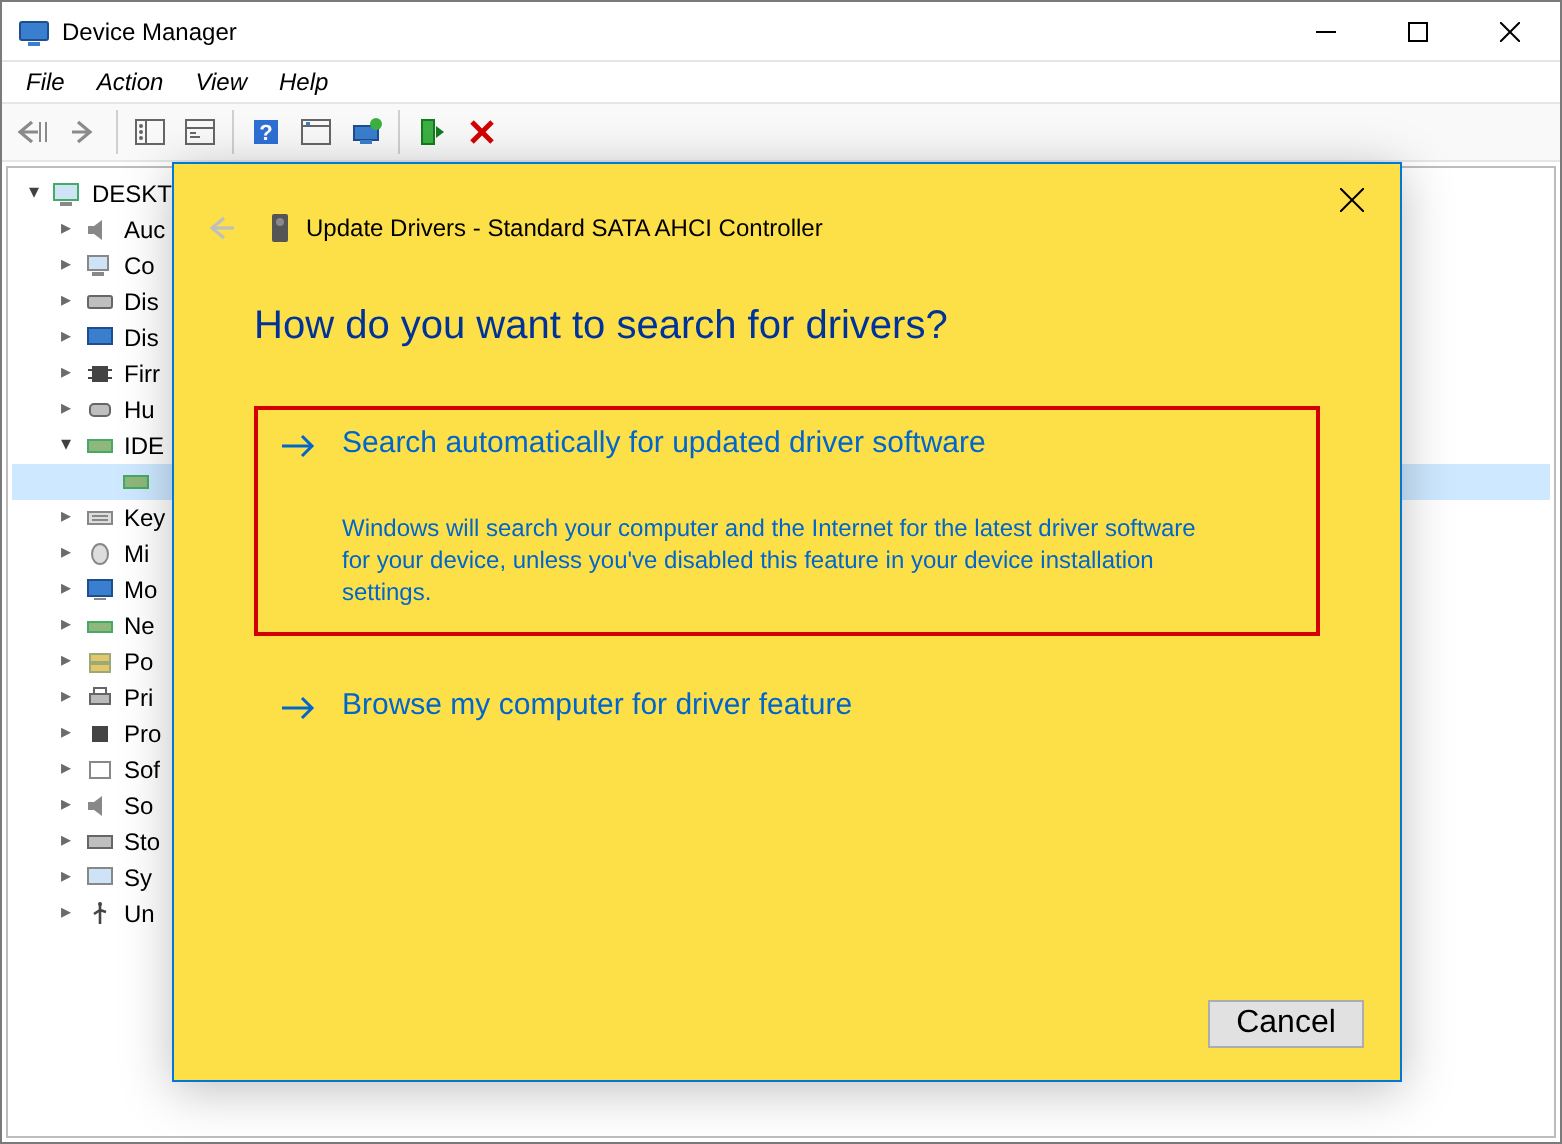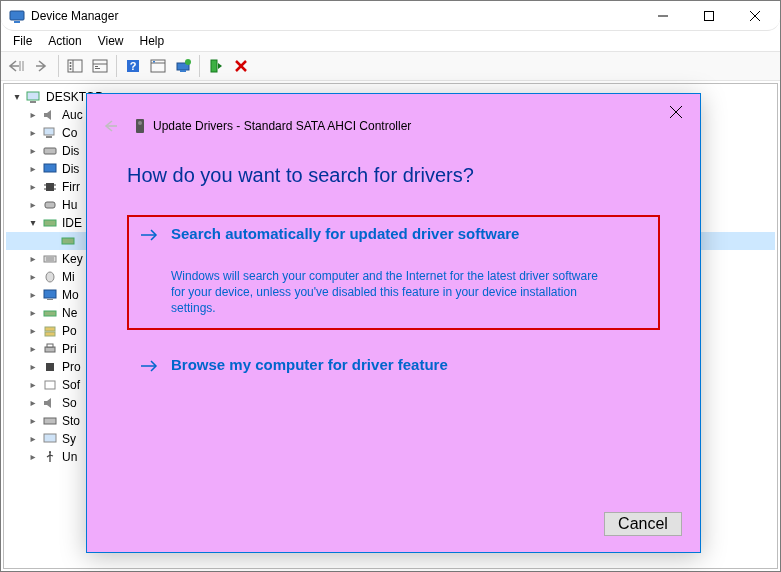--- a/index.html
+++ b/index.html
@@ -1,48 +1,48 @@
 <!DOCTYPE html>
 <html><head>
 <meta charset="utf-8">
 <style>
   * { box-sizing: border-box; font-family: "Segoe UI", Tahoma, sans-serif; }
   body { margin: 0; background: #fff; font-size: 12px; color: #000; }
   .window { width: 781px; height: 572px; border: 1px solid #7a7a7a; position: relative; background: #fff; }
-  .titlebar { height: 30px; display: flex; align-items: center; padding: 0 2px 0 8px; background: #fff; border-bottom: 1px solid #e5e5e5; border-radius: 13px; }
+  .titlebar { height: 30px; display: flex; align-items: center; padding: 0 2px 0 8px; background: #fff; border-bottom: 1px solid #e5e5e5; }
   .titlebar-title { flex: 1; font-size: 12px; color: #000; }
   .titlebar-icon { width: 16px; height: 16px; margin-right: 6px; }
   .win-btns { display: flex; }
   .win-btn { width: 46px; height: 29px; display: flex; align-items: center; justify-content: center; color: #333; }
   .menubar { height: 20px; display: flex; align-items: center; padding: 0 4px; }
-  .menuitem { padding: 2px 8px; font-size: 12px; }
+  .menuitem { padding: 2px 8px; font-size: 12px; font-style: italic; }
   .toolbar { height: 30px; display: flex; align-items: center; padding: 0 4px; border-top: 1px solid #e5e5e5; border-bottom: 1px solid #e5e5e5; background: #f9f9f9; gap:1px;}
   .tbtn { width: 24px; height: 24px; display: flex; align-items: center; justify-content: center; }
   .tsep { width: 1px; height: 22px; background: #d0d0d0; margin: 0 3px; }
   .content { position: absolute; top: 82px; left: 2px; right: 2px; bottom: 2px; border: 1px solid #bdbdbd; background: #fff; overflow: hidden; }
   .tree { padding: 4px 2px; font-size: 12px; line-height: 18px; }
   .tree-row { display: flex; align-items: center; height: 18px; white-space: nowrap; overflow: hidden; }
   .chev { width: 14px; display: inline-flex; justify-content: center; color: #6b6b6b; font-size: 10px; }
   .chev.open { color: #404040; }
   .devicon { width: 16px; height: 16px; margin: 0 4px 0 2px; display: inline-flex; align-items:center; justify-content:center;}
   .indent1 { padding-left: 4px; }
   .indent2 { padding-left: 20px; }
   .indent3 { padding-left: 52px; }
   .selected { background: #cde8ff; }
   
-  .dialog { position: absolute; left: 85px; top: 92px; width: 615px; height: 460px; background: #f0abfc; border: 1px solid #0078d7; box-shadow: 0 4px 24px rgba(0,0,0,.25); }
+  .dialog { position: absolute; left: 85px; top: 80px; width: 615px; height: 460px; background: #fde047; border: 1px solid #0078d7; box-shadow: 0 4px 24px rgba(0,0,0,.25); }
   .dlg-close { position: absolute; top: 4px; right: 8px; width: 32px; height: 28px; display: flex; align-items: center; justify-content: center; }
   .dlg-head { display: flex; align-items: center; padding: 20px 20px 0 12px; gap: 10px; }
   .dlg-back { width: 24px; height: 24px; display:flex; align-items:center; justify-content:center; color:#bfbfbf;}
   .dlg-title { font-size: 12px; display:flex; align-items:center; gap:6px;}
   .dlg-body { padding: 26px 40px 0 40px; }
   .dlg-question { color: #003399; font-size: 20px; margin-bottom: 28px; }
   .option { display: flex; gap: 12px; padding: 10px 12px 14px 12px; cursor: default; }
   .opt-arrow { color: #0066cc; margin-top: 2px; }
-  .opt-title { color: #0066cc; font-size: 15px; margin-bottom: 2px; font-weight: bold; }
+  .opt-title { color: #0066cc; font-size: 15px; margin-bottom: 2px; }
   .opt-desc { color: #0066cc; font-size: 12px; line-height: 16px; max-width: 440px; margin-top: 26px;}
   .option.highlight { outline: 2px solid #d40000; outline-offset: -2px; }
   .dlg-footer { position: absolute; bottom: 16px; right: 18px; }
   .btn { min-width: 78px; height: 24px; background: #e1e1e1; border: 1px solid #adadad; font-size: 16px; display:flex; align-items:center; justify-content:center;}
   svg { display:block; }
 </style>
 </head>
 <body>
 
 <div class="window">

